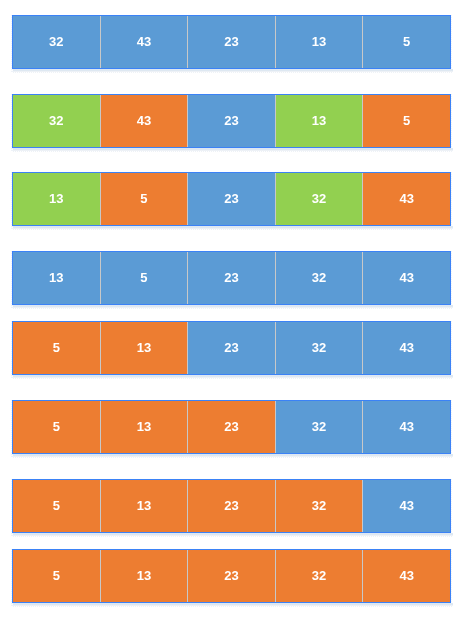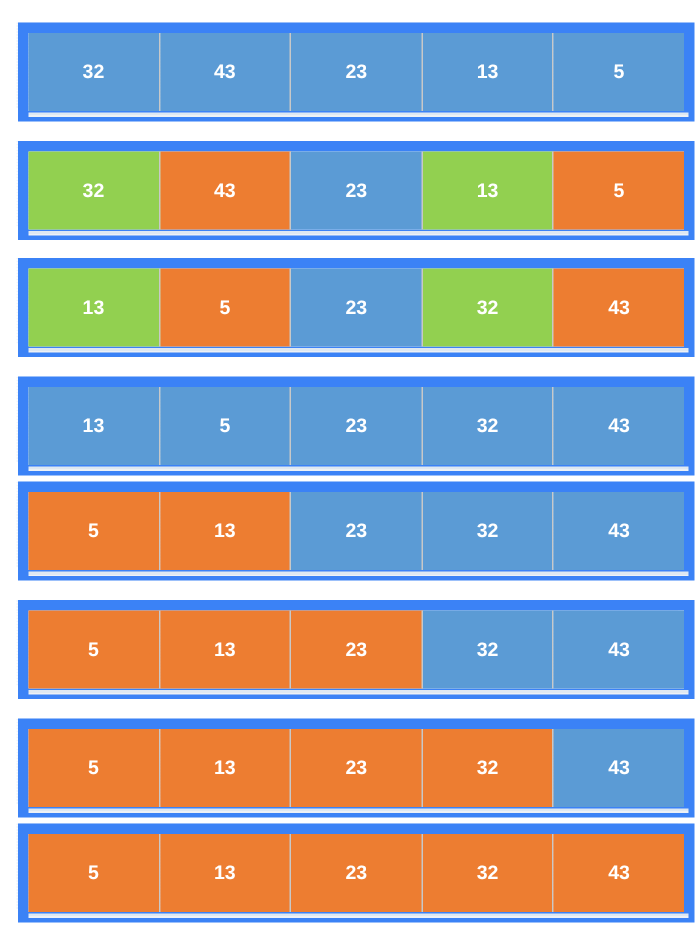--- a/index.html
+++ b/index.html
@@ -10,21 +10,21 @@
 
   .stage{position:relative;width:466px;height:621px;background:#ffffff;
          will-change:transform;}
 
   
   .row-halo{position:absolute;left:11px;width:441px;height:57px;pointer-events:none;
     background:repeating-linear-gradient(to bottom,#eef3f9 0,#eef3f9 1px,#fbfcfe 1px,#fbfcfe 2px);}
 
   
   .array-row{position:absolute;left:12px;width:437px;height:52px;
-    border:7px solid #3b82f6;box-sizing:content-box;display:flex;}
+    border:1px solid #3b82f6;box-sizing:content-box;display:flex;}
 
   
   .array-row::after{content:"";position:absolute;left:0;top:53px;
     width:440px;height:3px;pointer-events:none;
     background:linear-gradient(to bottom,#dee8f2 0,#dee8f2 2px,#edf1f6 2px,#edf1f6 3px);}
 
   
   .row-dots{position:absolute;left:13px;width:440px;height:1px;pointer-events:none;
     background:repeating-linear-gradient(to right,#eef2f7 0,#eef2f7 1px,#ffffff 1px,#ffffff 2px);}
 

